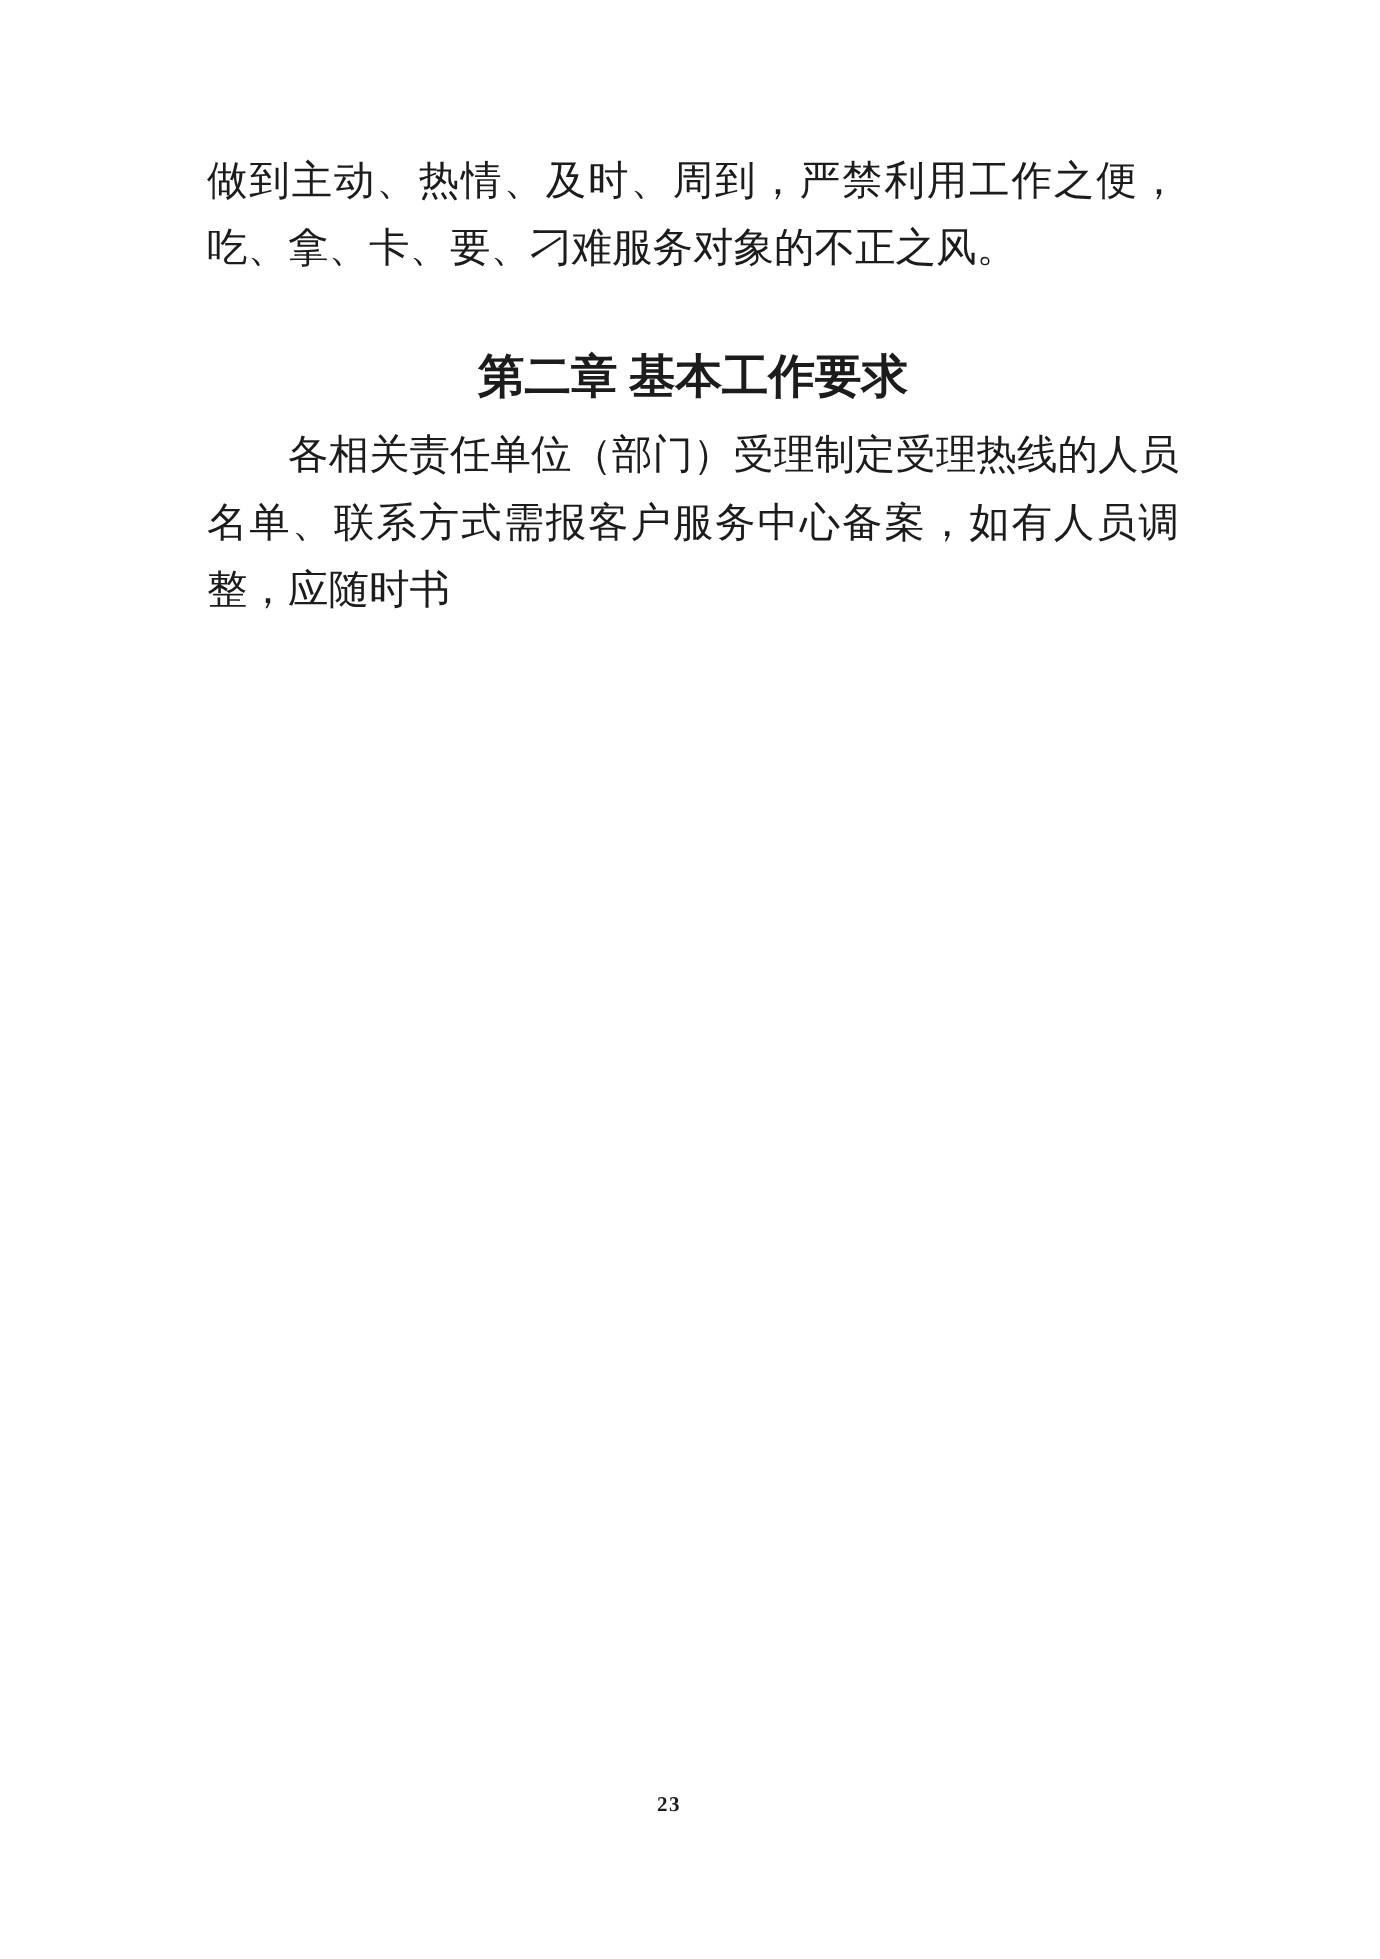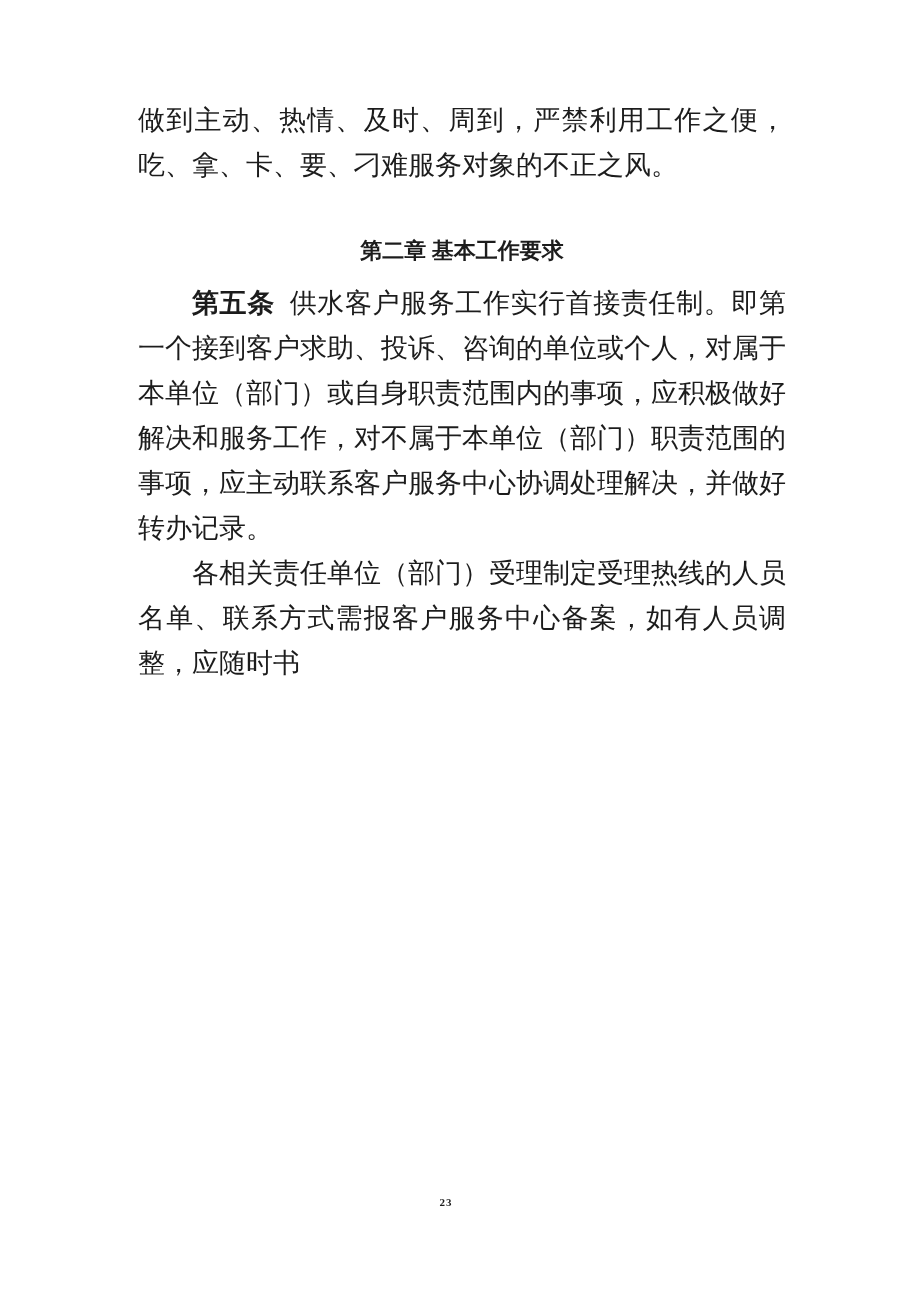--- a/index.html
+++ b/index.html
@@ -34,51 +34,48 @@
   p.para.indent {
     text-indent: 2em;
   }
   .lead {
     font-weight: bold;
     margin-right: 0.55em;
   }
   h2.chapter-heading {
     margin: 40px 0 8px 0;
     padding: 0;
-    font-size: 22px;
+    font-size: 31px;
     line-height: 45px;
     font-weight: bold;
     text-align: center;
     text-indent: 0;
   }
   .page-number {
     position: absolute;
     top: 1196px;
     left: 0;
     width: 100%;
     text-align: center;
-    font-size: 11px;
+    font-size: 14px;
     font-weight: 600;
     letter-spacing: 1px;
     color: #1c1c1c;
   }
 </style>
 </head>
 <body>
 
 <div class="page">
   <div class="text-body">
 
     <p class="para">做到主动、热情、及时、周到，严禁利用工作之便，吃、拿、卡、要、刁难服务对象的不正之风。</p>
 
     <h2 class="chapter-heading">第二章 基本工作要求</h2>
 
-    <p class="para indent">
-      <span class="lead">第五条</span><span>供水客户服务工作实行首接责任制。即第一个接到客户求助、投诉、咨询的单位或个人，对属于本单位（部门）或自身职责范围内的事项，应积极做好解决和服务工作，对不属于本单位（部门）职责范围的事项，应主动联系客户服务中心协调处理解决，并做好转办记录。</span>
-    </p>
 
 
 
 
     <p class="para indent">各相关责任单位（部门）受理制定受理热线的人员名单、联系方式需报客户服务中心备案，如有人员调整，应随时书</p>
 
   </div>
 
   <div class="page-number">23</div>
 </div>

